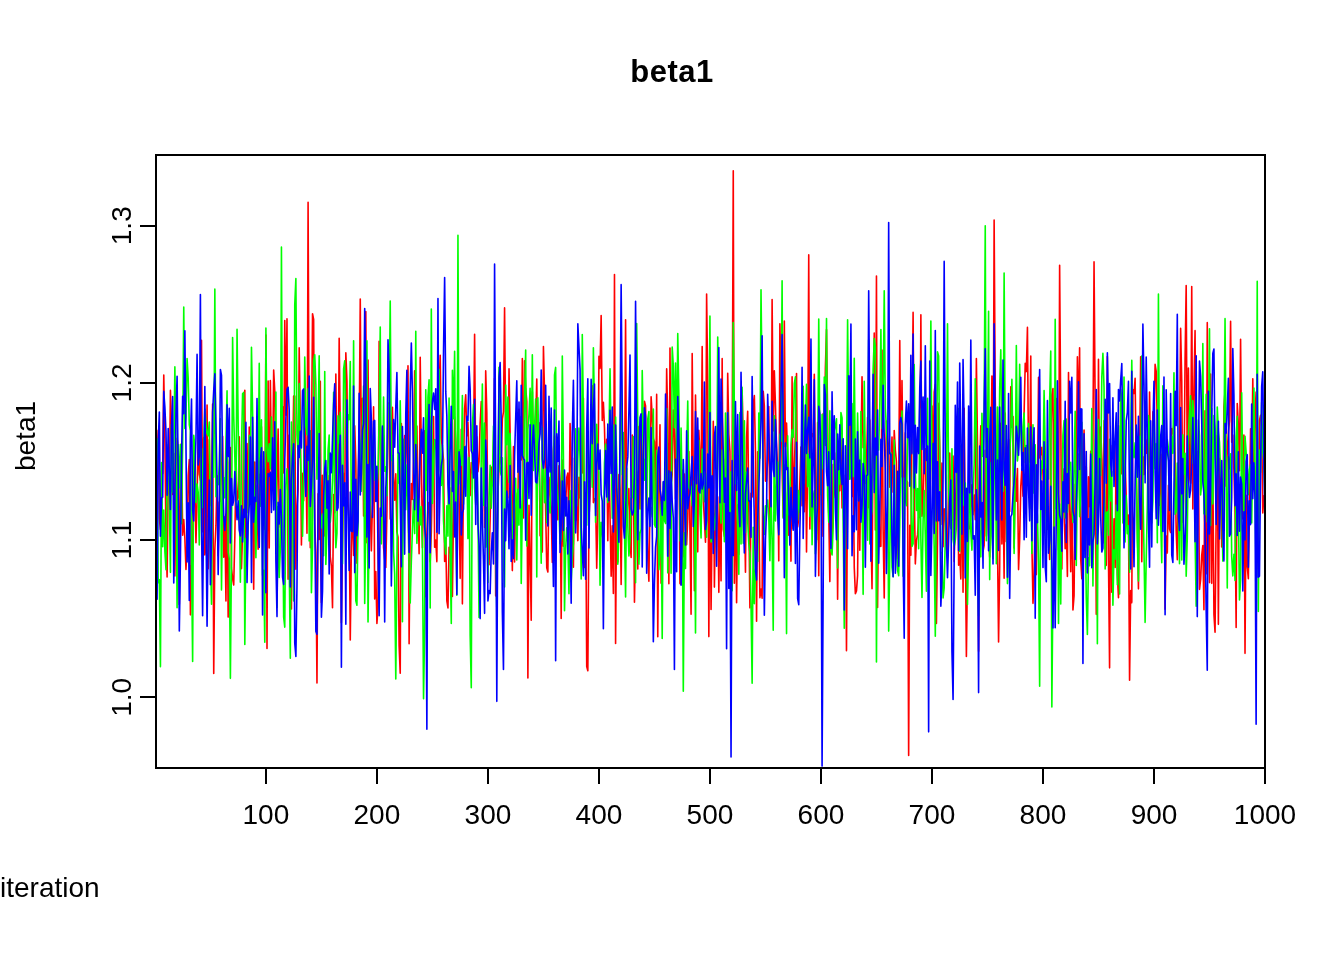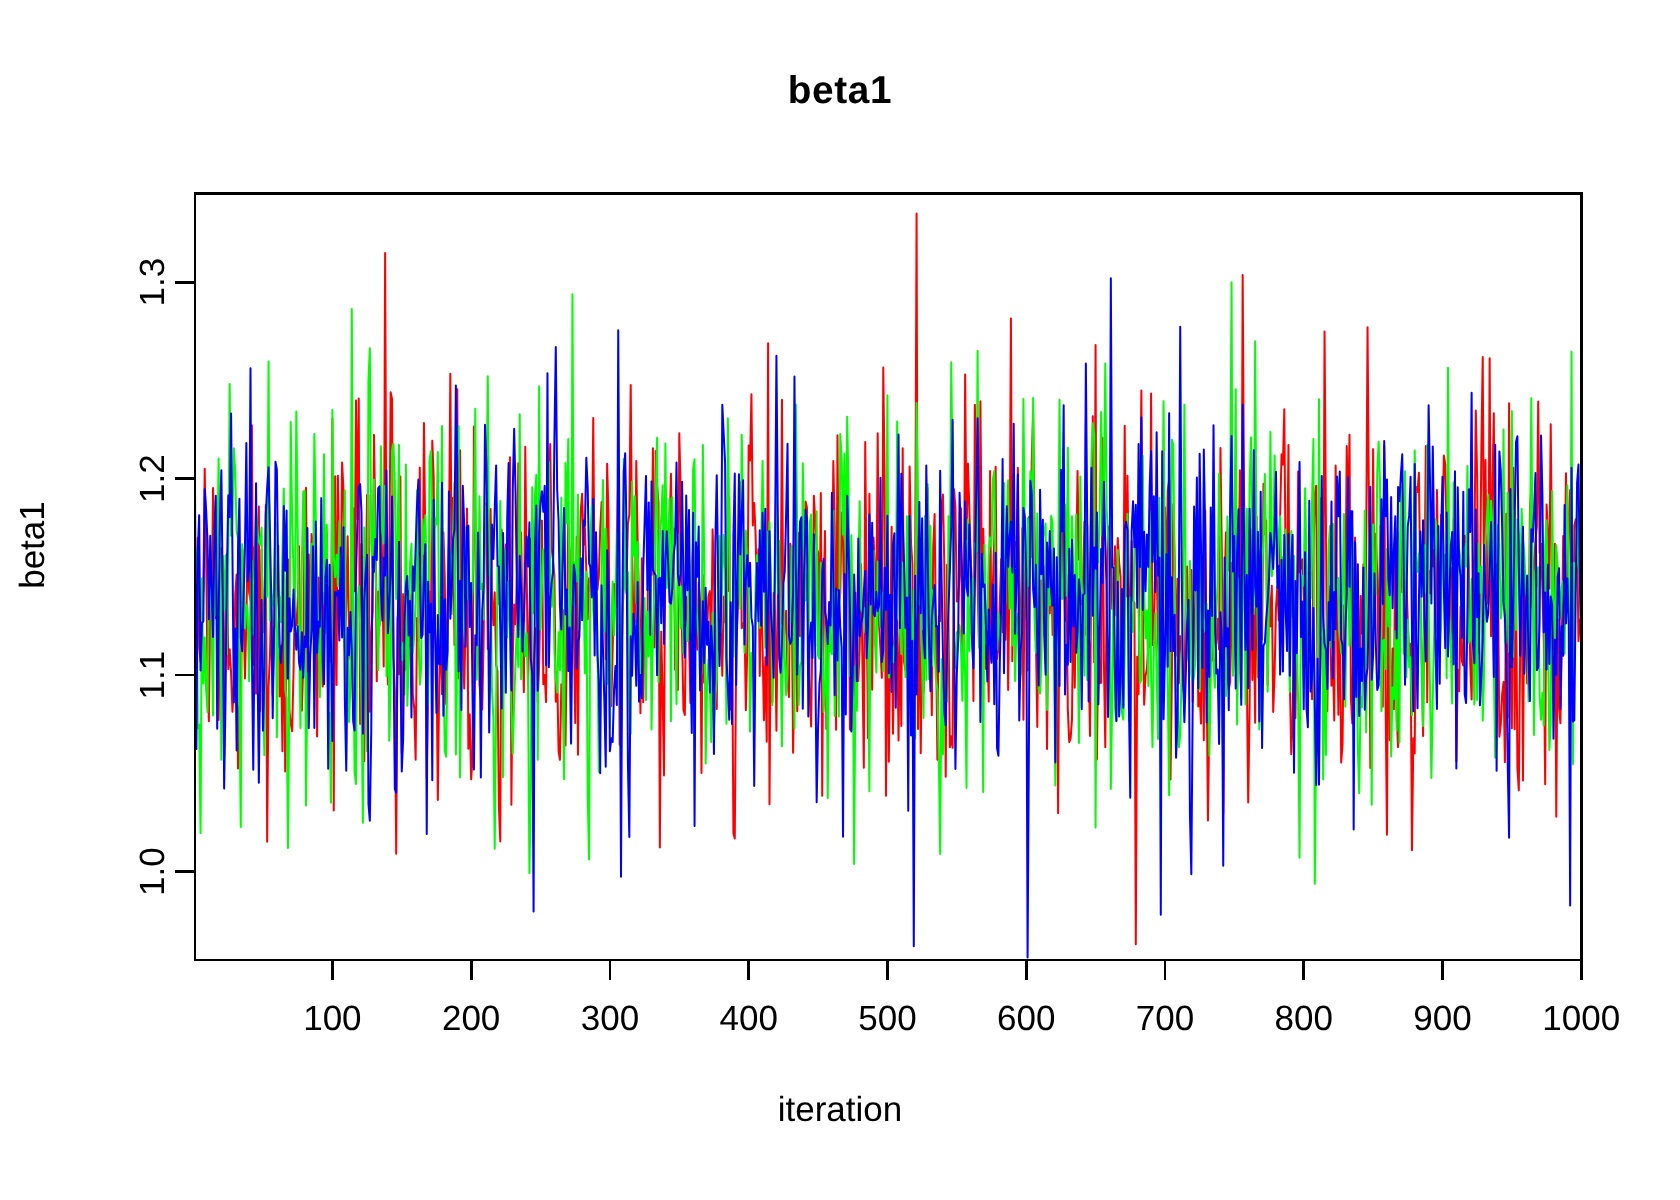--- a/index.html
+++ b/index.html
@@ -29,21 +29,21 @@
     font-weight: bold;
     font-family: "Liberation Sans", sans-serif;
     letter-spacing: 0.5px;
     color: #000000;
   }
   #xlab {
     position: absolute;
     left: 0;
     top: 872px;
     width: 1344px;
-    text-align: center;
+    text-align: left;
     font-size: 28px;
     font-family: "Liberation Sans", sans-serif;
     color: #000000;
   }
   #ylab {
     position: absolute;
     left: -44px;
     top: 420px;
     width: 140px;
     text-align: center;

